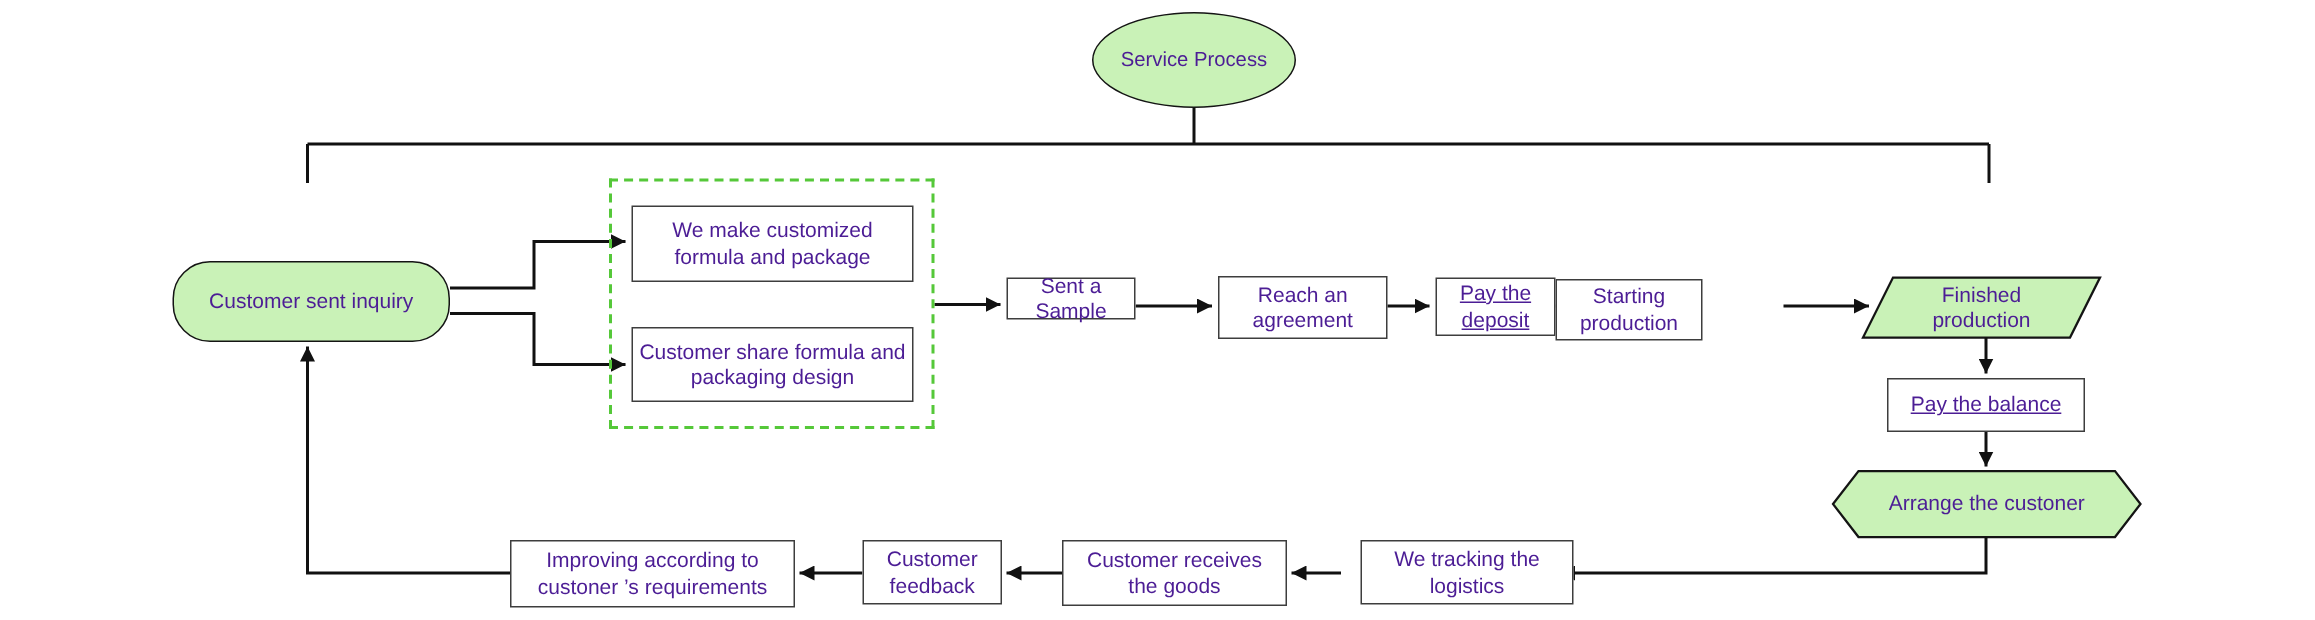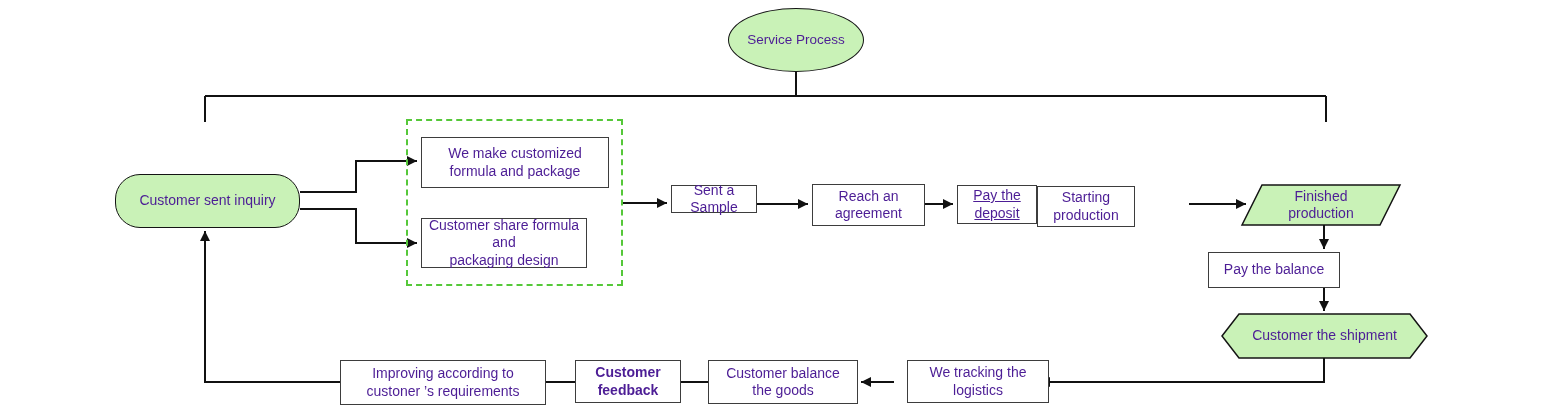--- a/index.html
+++ b/index.html
@@ -71,21 +71,21 @@
 
   <div class="node green fs14" style="left:115px; top:174px; width:185px; height:54px;border-radius:25px;">
     <span class="node-label">Customer sent inquiry</span>
   </div>
 
   <div class="node box" style="left:421px; top:137px; width:188px; height:51px;">
     <span class="node-label">We make customized
 formula and package</span>
   </div>
 
-  <div class="node box" style="left:421px; top:218px; width:166px; height:50px;">
+  <div class="node box" style="left:421px; top:218px; width:188px; height:50px;">
     <span class="node-label">Customer share formula and
 packaging design</span>
   </div>
 
   <div class="node box" style="left:671px; top:185px; width:86px; height:28px;">
     <span class="node-label">Sent a
 Sample</span>
   </div>
 
   <div class="node box" style="left:812px; top:184px; width:113px; height:42px;">
@@ -101,41 +101,41 @@
   <div class="node box" style="left:1037px; top:186px; width:98px; height:41px;">
     <span class="node-label">Starting
 production</span>
   </div>
 
   <div class="node bare" style="left:1248px; top:185px; width:146px; height:40px;justify-content:center;">
     <span class="node-label">Finished
 production</span>
   </div>
 
-  <div class="node box" style="left:1208px; top:252px; width:132px; height:36px;">
+  <div class="node box" style="left:1258px; top:252px; width:132px; height:36px;text-decoration:underline;">
     <span class="node-label">Pay the balance</span>
   </div>
 
   <div class="node bare" style="left:1222px; top:314px; width:205px; height:44px;">
-    <span class="node-label">Customer the shipment</span>
+    <span class="node-label">Arrange the custoner</span>
   </div>
 
   <div class="node box" style="left:894px; top:360px; width:142px; height:43px;margin-left:13px;">
     <span class="node-label">We tracking the
 logistics</span>
   </div>
 
   <div class="node box" style="left:708px; top:360px; width:150px; height:44px;">
-    <span class="node-label">Customer balance
+    <span class="node-label">Customer receives
 the goods</span>
   </div>
 
-  <div class="node box" style="left:575px; top:360px; width:106px; height:43px;font-weight:bold;">
+  <div class="node box" style="left:575px; top:360px; width:93px; height:43px;">
     <span class="node-label">Customer
 feedback</span>
   </div>
 
-  <div class="node box" style="left:340px; top:360px; width:206px; height:45px;">
+  <div class="node box" style="left:340px; top:360px; width:190px; height:45px;">
     <span class="node-label">Improving according to
 custoner ’s requirements</span>
   </div>
 
 </div>
 
 </body></html>

